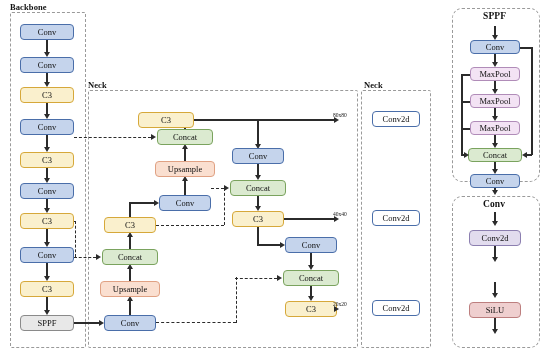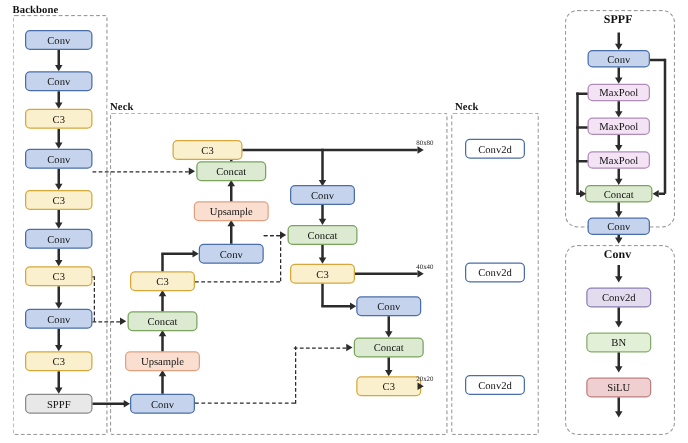--- a/index.html
+++ b/index.html
@@ -239,21 +239,20 @@
   <div class="node n-conv" style="left:470px;top:174px;width:50px;height:14px;">Conv</div>
   <div class="ln lnv" style="left:494.4px;top:188px;height:4px;"></div>
   <div class="arw arw-d" style="left:491.8px;top:190px;"></div>
 
   <div class="ln lnv" style="left:494.4px;top:212px;height:10px;"></div>
   <div class="arw arw-d" style="left:491.8px;top:221px;"></div>
   <div class="node n-c2dpu" style="left:469px;top:230px;width:52px;height:16px;">Conv2d</div>
 
   <div class="ln lnv" style="left:494.4px;top:246px;height:12px;"></div>
   <div class="arw arw-d" style="left:491.8px;top:257px;"></div>
-  <div class="node n-bn" style="left:469px;top:266px;width:52px;height:16px;">BN</div>
 
   <div class="ln lnv" style="left:494.4px;top:282px;height:12px;"></div>
   <div class="arw arw-d" style="left:491.8px;top:293px;"></div>
   <div class="node n-silu" style="left:469px;top:302px;width:52px;height:16px;">SiLU</div>
 
   <div class="ln lnv" style="left:494.4px;top:318px;height:12px;"></div>
   <div class="arw arw-d" style="left:491.8px;top:329px;"></div>
 
 </div>
 

